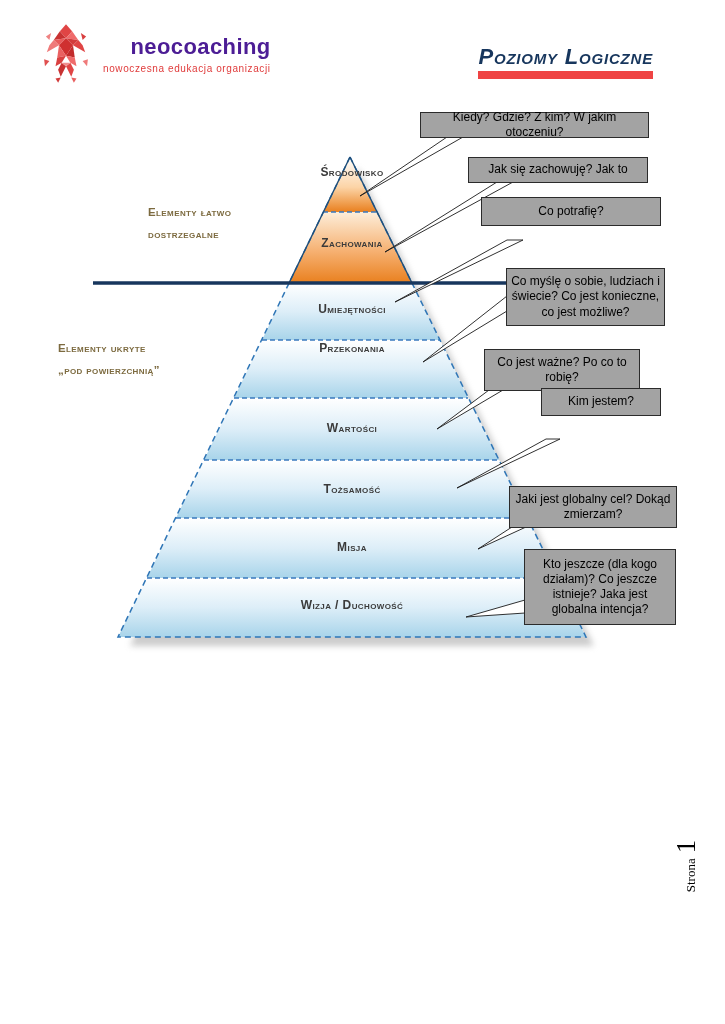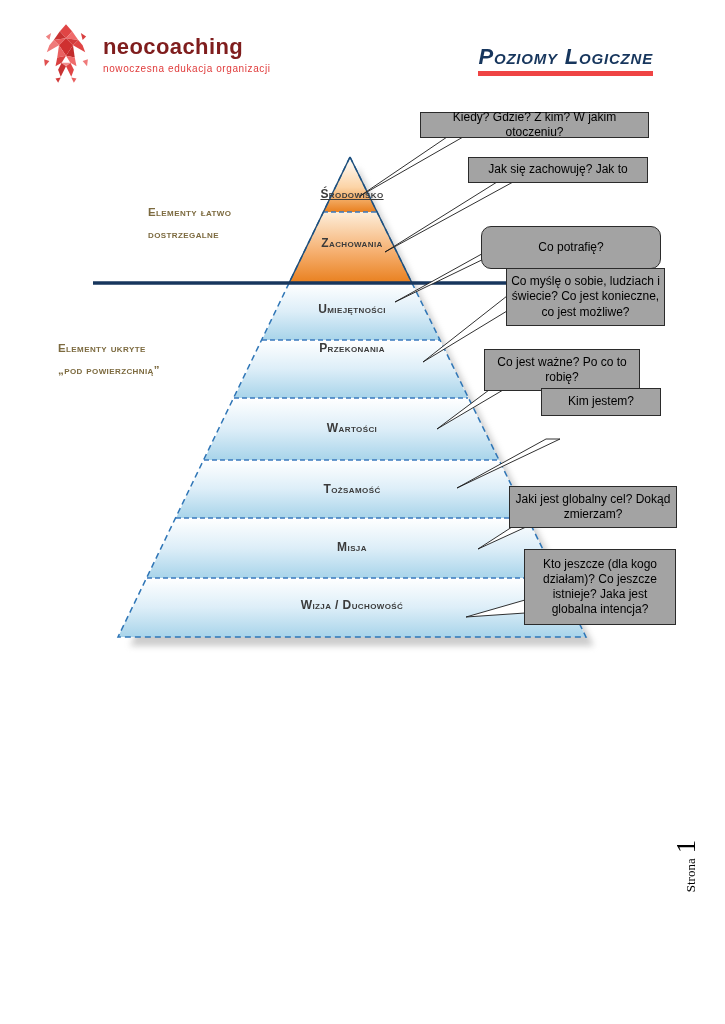--- a/index.html
+++ b/index.html
@@ -9,44 +9,44 @@
     font-family:"Liberation Sans", sans-serif;
     position:relative;
     overflow:hidden;
   }
   .page { position:absolute; inset:0; background:#fff; }
 
   
   .logo { position:absolute; left:38px; top:22px; display:flex; align-items:flex-start; gap:9px; }
   .logo-icon { display:block; }
   .brand {
-    font-size:22px; font-weight:bold; color:#7f1d1d; letter-spacing:0.4px;
-    line-height:1; margin-top:14px;
+    font-size:22px; font-weight:bold; color:#4c1d95; letter-spacing:0.4px;
+    line-height:1; margin-top:14px;text-align:right;
   }
   .tagline {
     font-size:10px; color:#e03c3c; letter-spacing:0.6px; margin-top:5px;
   }
   .doc-title {
     position:absolute; right:72px; top:44px;
     font-size:22px; font-weight:bold; font-style:italic;
     font-variant:small-caps; letter-spacing:0.8px;
     color:#17365d;
-    border-bottom:5px solid #ef4444; padding-bottom:1px;
+    border-bottom:8px solid #ef4444; padding-bottom:1px;
   }
 
   
   .diagram { position:absolute; left:0; top:0; width:725px; height:1024px; }
 
   
   .level-label {
     position:absolute; left:352px; transform:translateX(-50%);
     font-size:12px; font-weight:bold; font-variant:small-caps;
     letter-spacing:0.4px; color:#3b3b3b; white-space:nowrap; z-index:3;
   }
-  .ll-1 { top:187px;text-decoration:underline; } .ll-2 { top:236px; } .ll-3 { top:302px; }
+  .ll-1 { top:165px; } .ll-2 { top:236px; } .ll-3 { top:302px; }
   .ll-4 { top:341px; } .ll-5 { top:421px; } .ll-6 { top:482px; }
   .ll-7 { top:540px; } .ll-8 { top:598px; }
 
   
   .zone-label {
     position:absolute; color:#7c6a3f;
     font-weight:bold; font-variant:small-caps; font-size:11.5px;
     letter-spacing:0.4px; line-height:1.9; z-index:3;
   }
   .zone-visible { left:148px; top:202px; width:120px; }
@@ -54,21 +54,21 @@
 
   
   .callout {
     position:absolute; background:#a3a3a3; border:1px solid #2b2b2b;
     font-size:12px; line-height:1.27; color:#000; text-align:center;
     display:flex; align-items:center; justify-content:center;
     padding:2px 4px; z-index:5;
   }
   .cb-1 { left:420px; top:112px; width:229px; height:26px; }
   .cb-2 { left:468px; top:157px; width:180px; height:26px; }
-  .cb-3 { left:481px; top:226px; width:180px; height:43px;border-radius:10px; }
+  .cb-3 { left:481px; top:197px; width:180px; height:29px; }
   .cb-4 { left:506px; top:268px; width:159px; height:58px; }
   .cb-5 { left:484px; top:349px; width:156px; height:42px; }
   .cb-6 { left:541px; top:388px; width:120px; height:28px; }
   .cb-7 { left:509px; top:486px; width:168px; height:42px; }
   .cb-8 { left:524px; top:549px; width:152px; height:76px; }
 
   
   .footer-rot {
     position:absolute; left:640px; top:852px; width:90px; height:28px;
     transform:rotate(-90deg);

